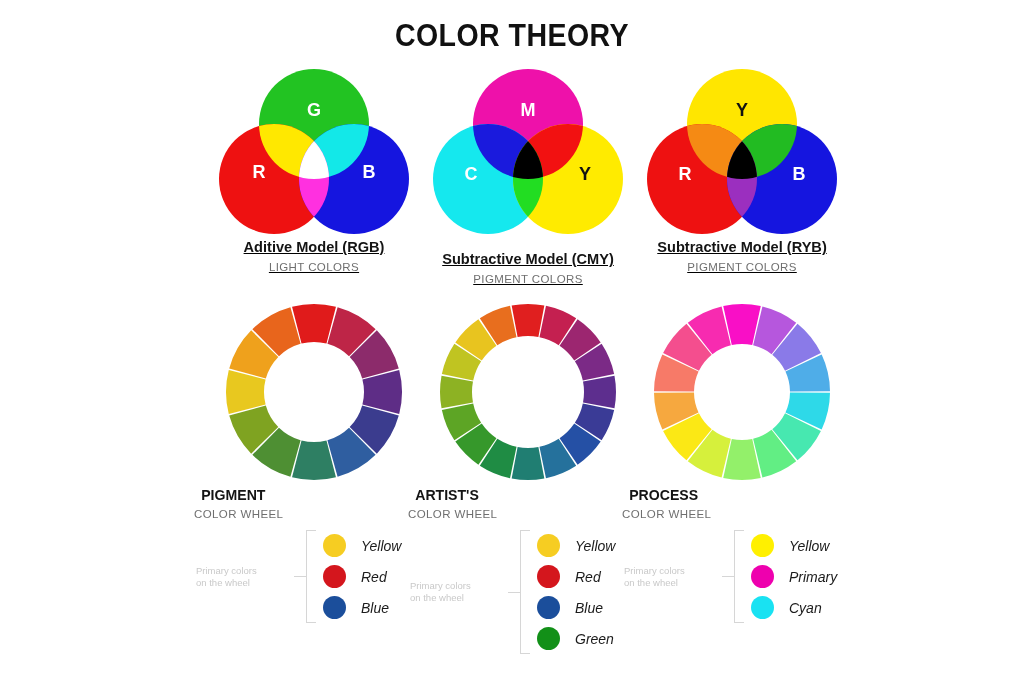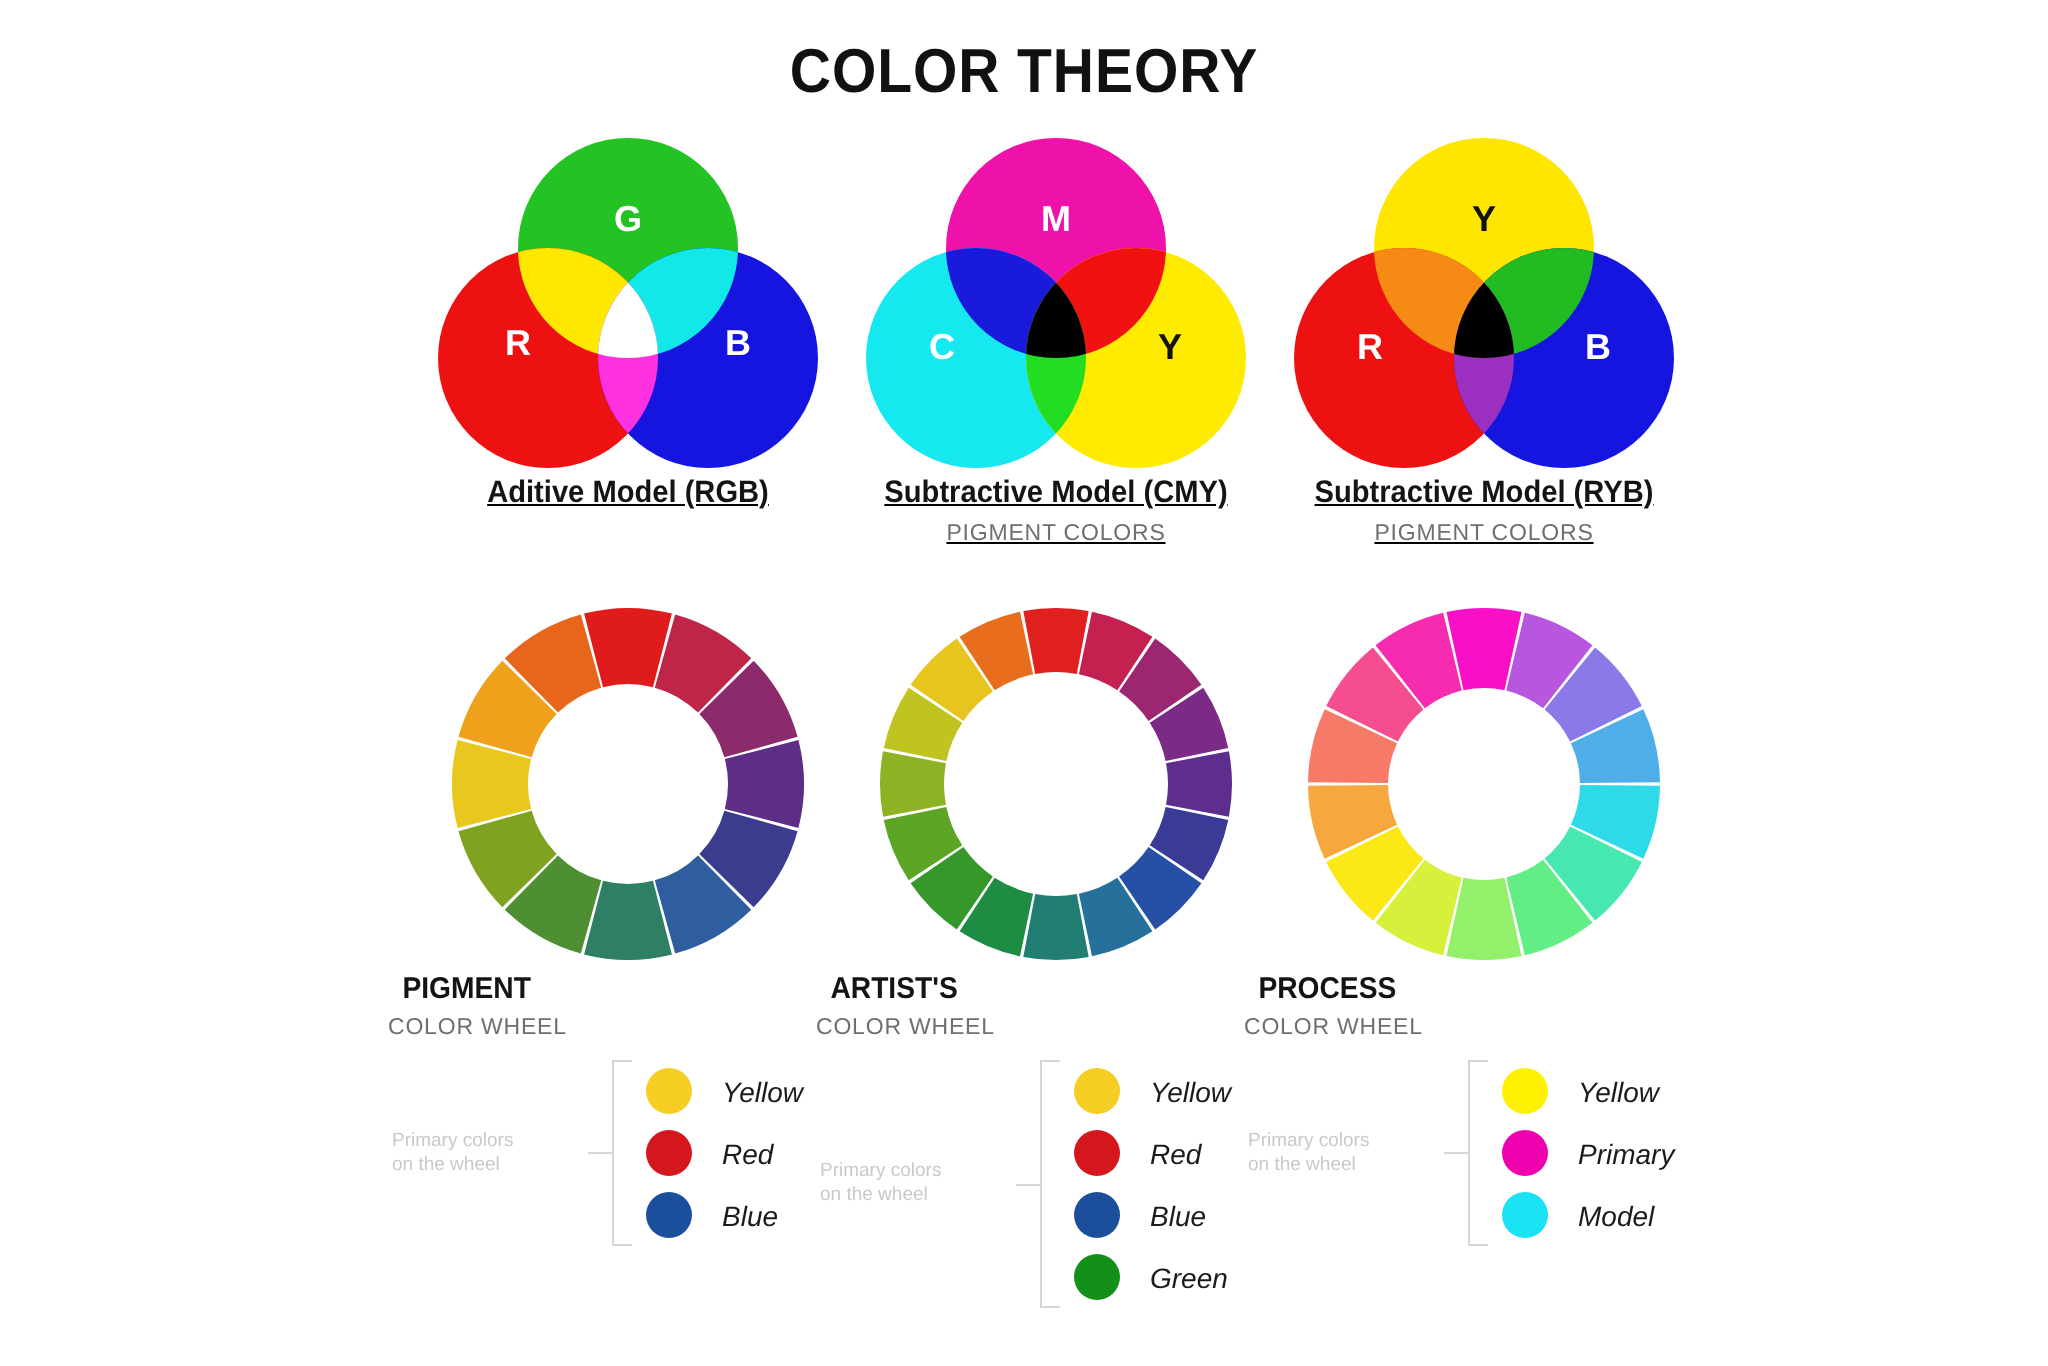--- a/index.html
+++ b/index.html
@@ -162,20 +162,21 @@
                 </g>
               </g>
             </g>
           </svg>
           <div class="venn-letter" style="left: 150px; top: 48px; color: rgb(255, 255, 255);">G</div>
           <div class="venn-letter" style="left: 95px; top: 110px; color: rgb(255, 255, 255);">R</div>
           <div class="venn-letter" style="left: 205px; top: 110px; color: rgb(255, 255, 255);">B</div>
         </div>
       <div class="model-caption" style="top:176px;">
         <div class="model-title">Aditive Model (RGB)</div>
+        <div class="model-sub">LIGHT COLORS</div>
       </div>
     </div>
     <div class="venn-col c1">
       <div class="venn-stage">
           <svg class="venn-svg" width="300" height="180" viewBox="0 0 300 180">
             <defs>
               <clipPath id="cmy-cp0">
                 <circle cx="150" cy="62" r="55"></circle>
               </clipPath>
               <clipPath id="cmy-cp1">
@@ -208,21 +209,21 @@
                 <g clip-path="url(#cmy-cp2)">
                   <rect x="0" y="0" width="300" height="180" fill="#000000"></rect>
                 </g>
               </g>
             </g>
           </svg>
           <div class="venn-letter" style="left: 150px; top: 48px; color: rgb(255, 255, 255);">M</div>
           <div class="venn-letter" style="left: 93px; top: 112px; color: rgb(255, 255, 255);">C</div>
           <div class="venn-letter" style="left: 207px; top: 112px; color: rgb(17, 17, 17);">Y</div>
         </div>
-      <div class="model-caption" style="top:176px;">
+      <div class="model-caption" style="top:188px;">
         <div class="model-title">Subtractive Model (CMY)</div>
         <div class="model-sub">PIGMENT COLORS</div>
       </div>
     </div>
     <div class="venn-col c2">
       <div class="venn-stage">
           <svg class="venn-svg" width="300" height="180" viewBox="0 0 300 180">
             <defs>
               <clipPath id="ryb-cp0">
                 <circle cx="150" cy="62" r="55"></circle>
@@ -407,18 +408,18 @@
         <div class="legend-item">
           <div class="swatch" style="background: rgb(255, 240, 0);"></div>
           <div class="legend-label">Yellow</div>
         </div>
         <div class="legend-item">
           <div class="swatch" style="background: rgb(238, 0, 174);"></div>
           <div class="legend-label">Primary</div>
         </div>
         <div class="legend-item">
           <div class="swatch" style="background: rgb(25, 226, 242);"></div>
-          <div class="legend-label">Model</div>
+          <div class="legend-label">Cyan</div>
         </div>
       </div>
   </div>
 
 </div>
 
 </body></html>

